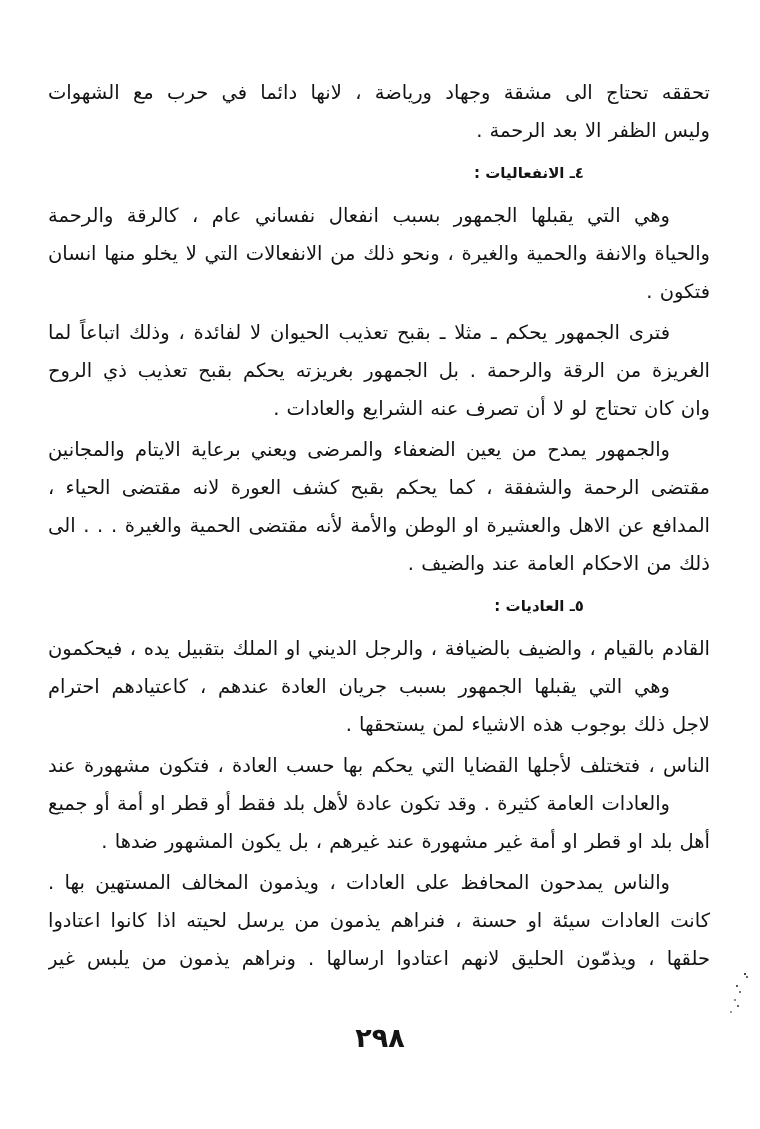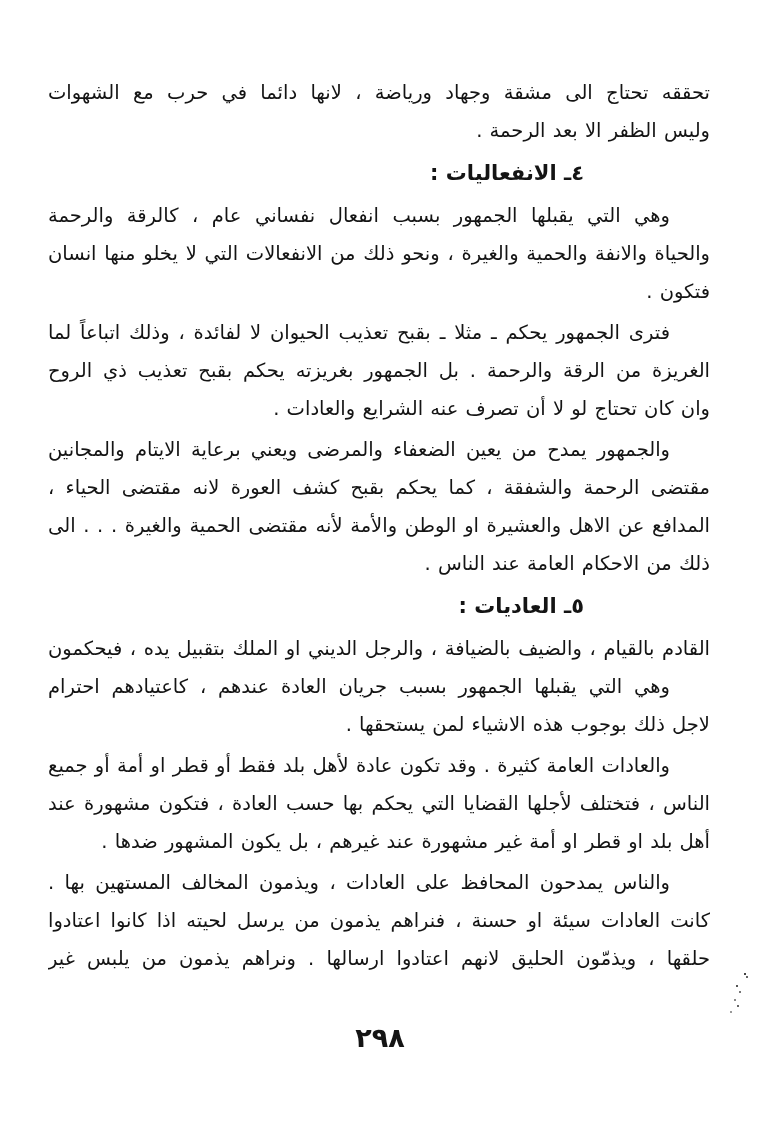--- a/index.html
+++ b/index.html
@@ -29,21 +29,21 @@
     text-align-last: justify;
     word-spacing: 1px;
   }
   .line.last {
     text-align: right;
     text-align-last: right;
   }
   .line.first-indent { padding-right: 40px; }
   .heading {
     font-weight: bold;
-    font-size: 21px;
+    font-size: 15px;
     line-height: 40px;
     height: 40px;
     text-align: right;
     padding-right: 126px;
     margin: 2px 0 4px 0;
   }
   .footer {
     position: absolute;
     top: 1022px;
     left: 0;
@@ -80,29 +80,29 @@
       <div class="line">والحياة والانفة والحمية والغيرة ، ونحو ذلك من الانفعالات التي لا يخلو منها انسان</div>
       <div class="line last">فتكون .</div>
       <div class="para"></div>
       <div class="line first-indent">فترى الجمهور يحكم ـ مثلا ـ بقبح تعذيب الحيوان لا لفائدة ، وذلك اتباعاً لما في</div>
       <div class="line">الغريزة من الرقة والرحمة . بل الجمهور بغريزته يحكم بقبح تعذيب ذي الروح مطلقا</div>
       <div class="line last">وان كان تحتاج لو لا أن تصرف عنه الشرايع والعادات .</div>
       <div class="para"></div>
       <div class="line first-indent">والجمهور يمدح من يعين الضعفاء والمرضى ويعني برعاية الايتام والمجانين لانه</div>
       <div class="line">مقتضى الرحمة والشفقة ، كما يحكم بقبح كشف العورة لانه مقتضى الحياء ، ويمدح</div>
       <div class="line">المدافع عن الاهل والعشيرة او الوطن والأمة لأنه مقتضى الحمية والغيرة . . . الى غير</div>
-      <div class="line last">ذلك من الاحكام العامة عند الناس .</div>
+      <div class="line last">ذلك من الاحكام العامة عند والضيف .</div>
       <div class="para"></div>
       <div class="heading">٥ـ العاديات :</div>
       <div class="line">القادم بالقيام ، والضيف بالضيافة ، والرجل الديني او الملك بتقبيل يده ، فيحكمون</div>
       <div class="line first-indent">وهي التي يقبلها الجمهور بسبب جريان العادة عندهم ، كاعتيادهم احترام</div>
       <div class="line last">لاجل ذلك بوجوب هذه الاشياء لمن يستحقها .</div>
       <div class="para"></div>
+      <div class="line">الناس ، فتختلف لأجلها القضايا التي يحكم بها حسب العادة ، فتكون مشهورة عند</div>
       <div class="line first-indent">والعادات العامة كثيرة . وقد تكون عادة لأهل بلد فقط أو قطر او أمة أو جميع</div>
-      <div class="line">الناس ، فتختلف لأجلها القضايا التي يحكم بها حسب العادة ، فتكون مشهورة عند</div>
       <div class="line last">أهل بلد او قطر او أمة غير مشهورة عند غيرهم ، بل يكون المشهور ضدها .</div>
       <div class="para"></div>
       <div class="line first-indent">والناس يمدحون المحافظ على العادات ، ويذمون المخالف المستهين بها . سواء</div>
       <div class="line">كانت العادات سيئة او حسنة ، فنراهم يذمون من يرسل لحيته اذا كانوا اعتادوا</div>
       <div class="line">حلقها ، ويذمّون الحليق لانهم اعتادوا ارسالها . ونراهم يذمون من يلبس غير المألوف</div>
       <div class="para"></div>
     </div>
 
   <div class="footer">
     <span class="page-number">٢٩٨</span>

